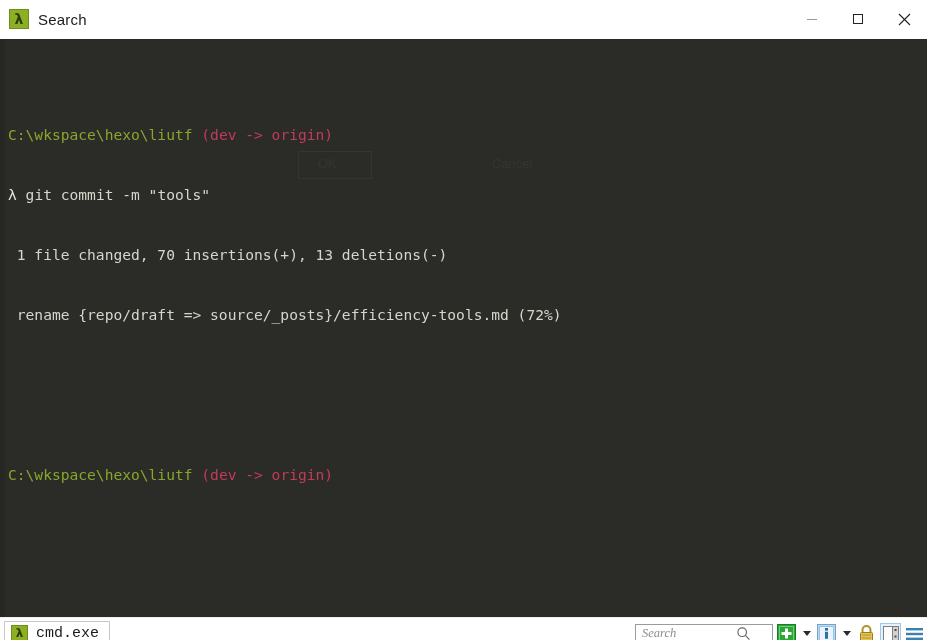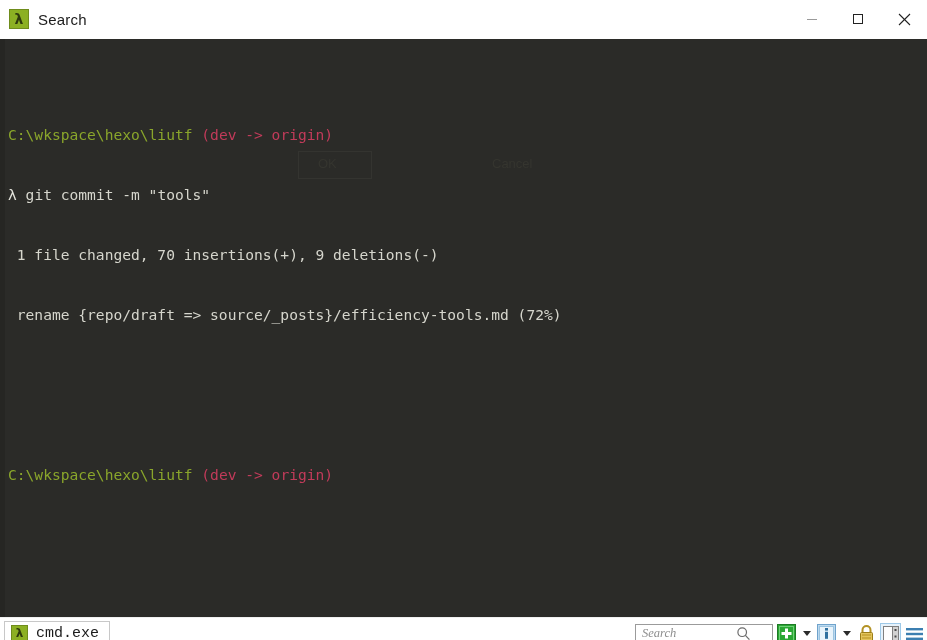--- a/index.html
+++ b/index.html
@@ -237,21 +237,21 @@
 
   <div class="ghost-box" style="left:298px; top:112px; width:72px; height:26px;"></div>
   <div class="ghost" style="left:318px; top:117px;">OK</div>
   <div class="ghost" style="left:492px; top:117px;">Cancel</div>
 
   <div class="term-inner">
 
     
     <div class="line"><span class="c-path">C:\wkspace\hexo\liutf</span><span> </span><span class="c-branch">(dev -&gt; origin)</span></div>
     <div class="line"><span class="c-lambda">λ</span><span> </span><span class="c-out">git commit -m "tools"</span></div>
-    <div class="line c-out"> 1 file changed, 70 insertions(+), 9 deletions(-)</div>
+    <div class="line c-out"> 1 file changed, 70 insertions(+), 13 deletions(-)</div>
     <div class="line c-out"> rename {repo/draft =&gt; source/_posts}/efficiency-tools.md (72%)</div>
     <div class="blank"></div>
 
     
     <div class="line"><span class="c-path">C:\wkspace\hexo\liutf</span><span> </span><span class="c-branch">(dev -&gt; origin)</span></div>
     
     
     
     
     

